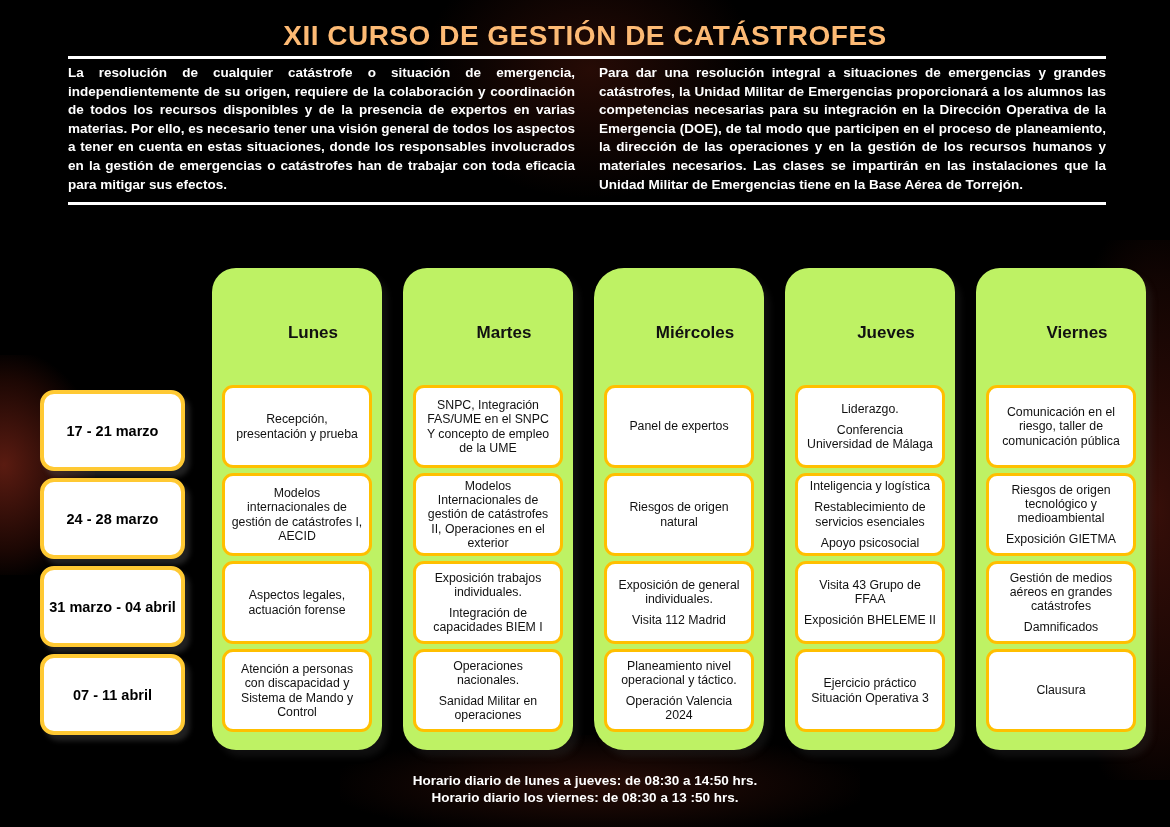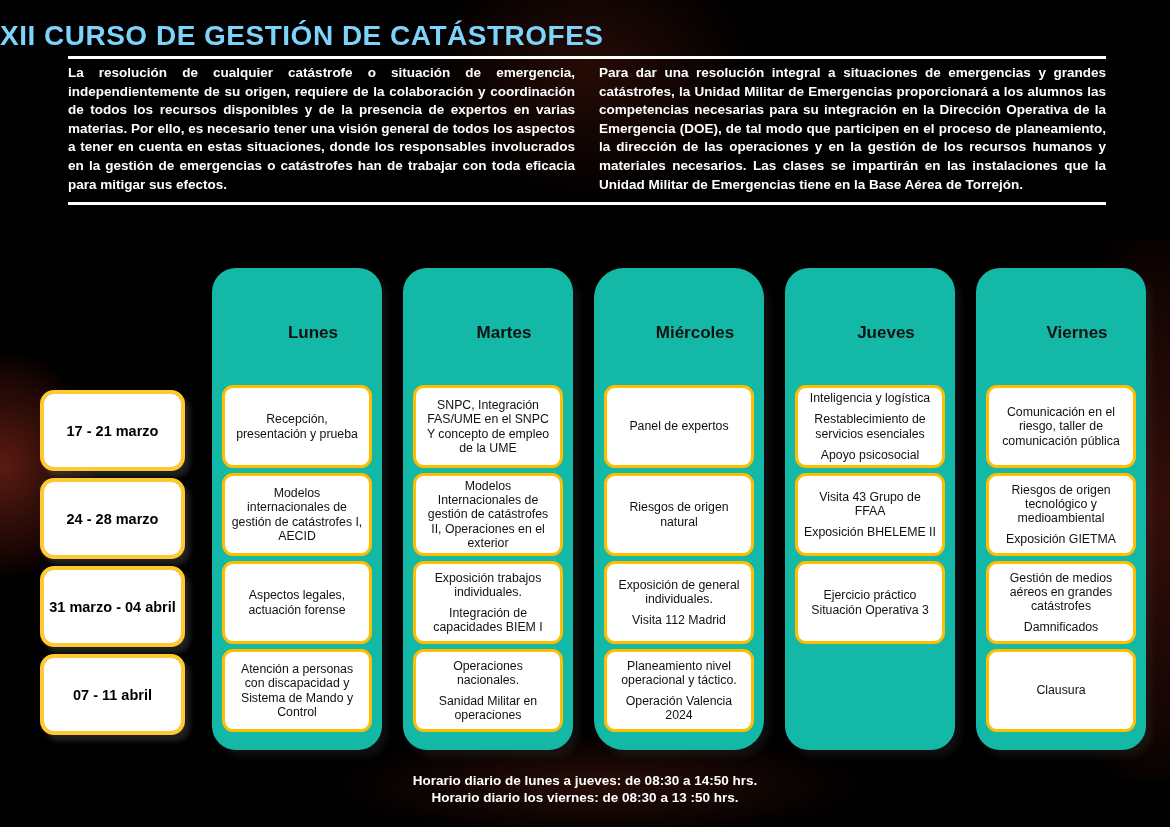--- a/index.html
+++ b/index.html
@@ -12,22 +12,22 @@
   .blob1{left:-35px;top:355px;width:130px;height:220px;
     background:radial-gradient(ellipse at 30% 50%,rgba(150,45,28,.6),rgba(80,20,10,.35) 55%,transparent 75%);}
   .blob2{right:-30px;top:240px;width:140px;height:540px;
     background:radial-gradient(ellipse at 70% 50%,rgba(120,32,20,.45),rgba(70,18,10,.25) 60%,transparent 80%);}
   .blob3{left:420px;top:-60px;width:340px;height:260px;
     background:radial-gradient(ellipse,rgba(110,32,16,.35),transparent 70%);}
   .blob4{left:340px;top:735px;width:520px;height:100px;
     background:radial-gradient(ellipse,rgba(115,36,20,.35),transparent 75%);}
 
   .title{
-    position:absolute;top:20px;left:0;right:0;margin:0;text-align:left;
-    color:#7dd3fc;font-size:28px;font-weight:bold;letter-spacing:.5px;
+    position:absolute;top:20px;left:0;right:0;margin:0;text-align:center;
+    color:#fdba74;font-size:28px;font-weight:bold;letter-spacing:.5px;
   }
   .rule{position:absolute;left:68px;right:64px;height:0;border-top:3px solid #fff;}
   .rule-top{top:56px;}
   .rule-mid{top:202px;}
   .intro{
     position:absolute;top:64px;left:68px;right:64px;
     display:flex;gap:24px;color:#fff;
   }
   .intro p{
     margin:0;flex:1;text-align:justify;font-size:13.5px;line-height:18.6px;font-weight:600;
@@ -39,21 +39,21 @@
 
   .week-box{
     position:absolute;left:40px;width:145px;height:81px;box-sizing:border-box;
     background:#fff;border:4px solid #FFC933;border-radius:14px;
     display:flex;align-items:center;justify-content:center;text-align:center;
     font-size:14.5px;font-weight:bold;color:#000;
     box-shadow:5px 6px 5px rgba(120,120,120,.28);
   }
   .day-col{
     position:absolute;top:268px;width:170px;height:482px;box-sizing:border-box;
-    background:#14b8a6;border-radius:24px;
+    background:#bef264;border-radius:24px;
     box-shadow:6px 7px 6px rgba(70,70,70,.22);
     padding-left:32px;
   }
   .day-header{
     margin-top:55px;text-align:center;font-size:17px;font-weight:bold;color:#111;
   }
   .cells{
     position:absolute;top:117px;left:10px;right:10px;
     display:flex;flex-direction:column;gap:5px;
   }
@@ -146,20 +146,24 @@
           <div class="cell">
             <div class="par">Planeamiento nivel operacional  y táctico.</div>
             <div class="par">Operación Valencia 2024</div>
           </div>
         </div>
       </div>
       <div class="day-col" style="left: 785px;">
         <div class="day-header">Jueves</div>
         <div class="cells">
           <div class="cell">
+            <div class="par">Liderazgo.</div>
+            <div class="par">Conferencia Universidad de Málaga</div>
+          </div>
+          <div class="cell">
             <div class="par">Inteligencia y logística</div>
             <div class="par">Restablecimiento de servicios esenciales</div>
             <div class="par">Apoyo psicosocial</div>
           </div>
           <div class="cell">
             <div class="par">Visita 43 Grupo de FFAA</div>
             <div class="par">Exposición BHELEME II</div>
           </div>
           <div class="cell">
             <div class="par">Ejercicio práctico Situación Operativa 3</div>

